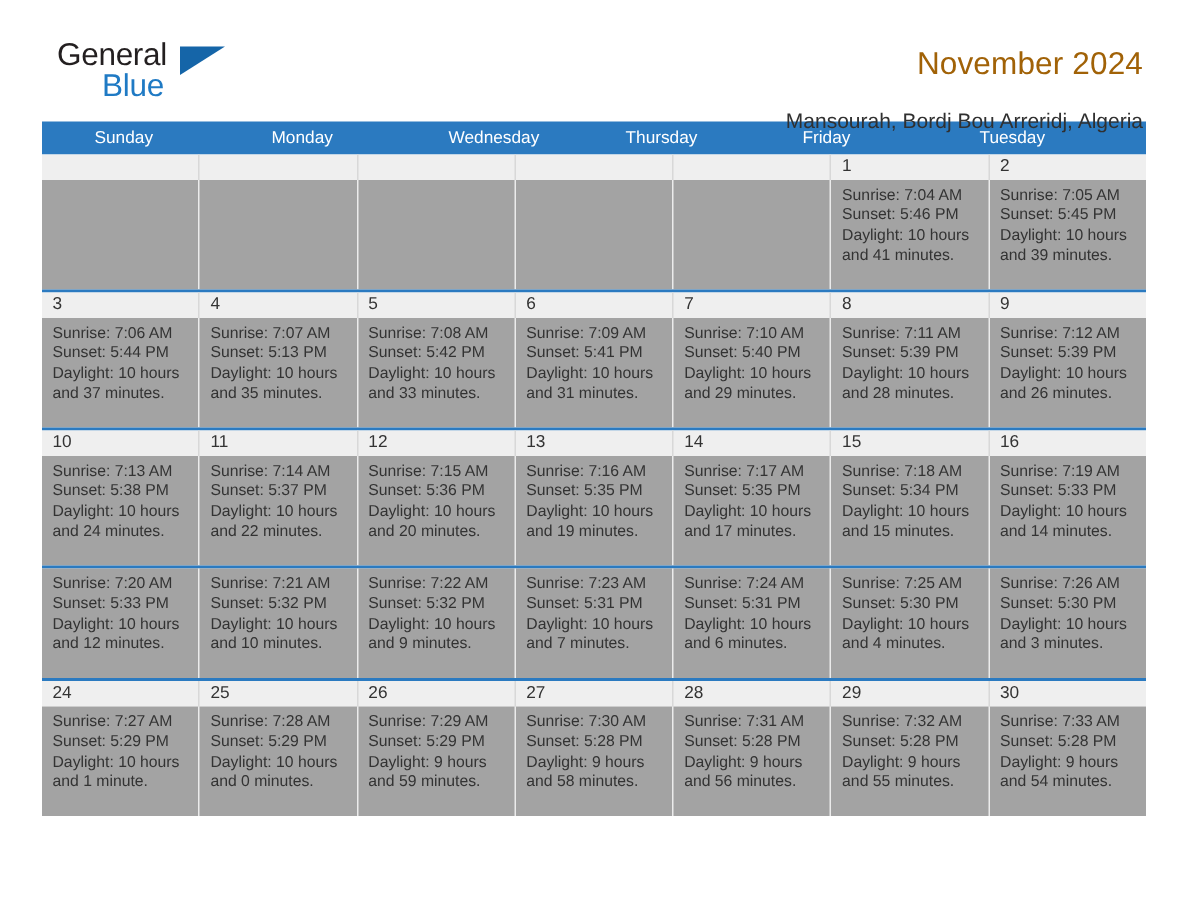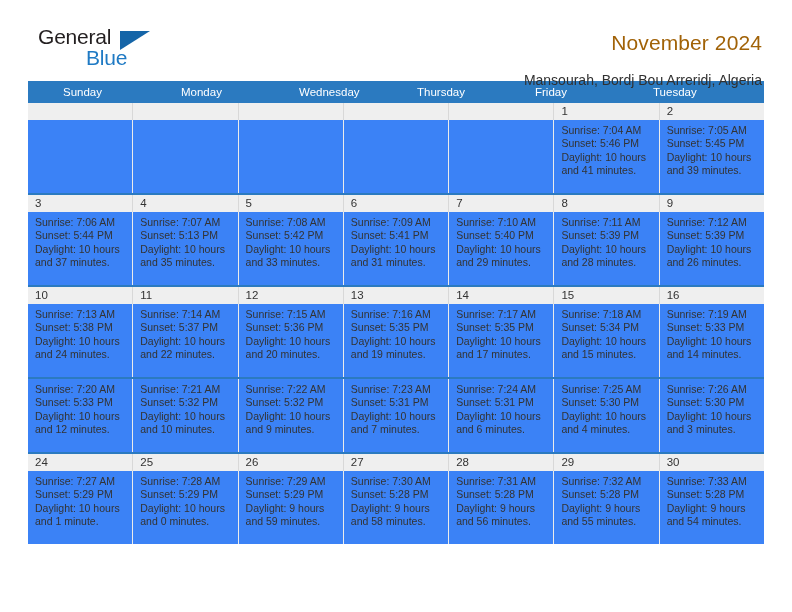--- a/index.html
+++ b/index.html
@@ -45,21 +45,21 @@
     color: #231f20;
     letter-spacing: -0.2px;
     line-height: 22px;
     font-family: "Liberation Sans", sans-serif;
   }
   .brand-blue {
     font-size: 21px;
     color: #1f7ac4;
     letter-spacing: -0.2px;
     line-height: 22px;
-    margin-left: 48px;
+    margin-left: 30px;
     display: block;
     margin-top: -1px;
   }
   .brand-flag {
     position: absolute;
     left: 92px;
     top: 5px;
     width: 0;
     height: 0;
     border-left: 30px solid #1565a8;
@@ -123,21 +123,21 @@
     line-height: 17px;
     color: #333333;
     padding-left: 7px;
     border-left: 1px solid #d8d8d8;
   }
   .daynum:first-child { border-left: none; }
 
   .detail-band {
     display: flex;
     height: 73px;
-    background: #3b82f6;
+    background: #a3a3a3;
   }
   .daycell {
     flex: 1 1 0;
     padding: 4px 6px 0 7px;
     border-left: 1px solid #ebebeb;
   }
   .daycell:first-child { border-left: none; }
   .daycell .line {
     font-size: 10.5px;
     line-height: 13.4px;

